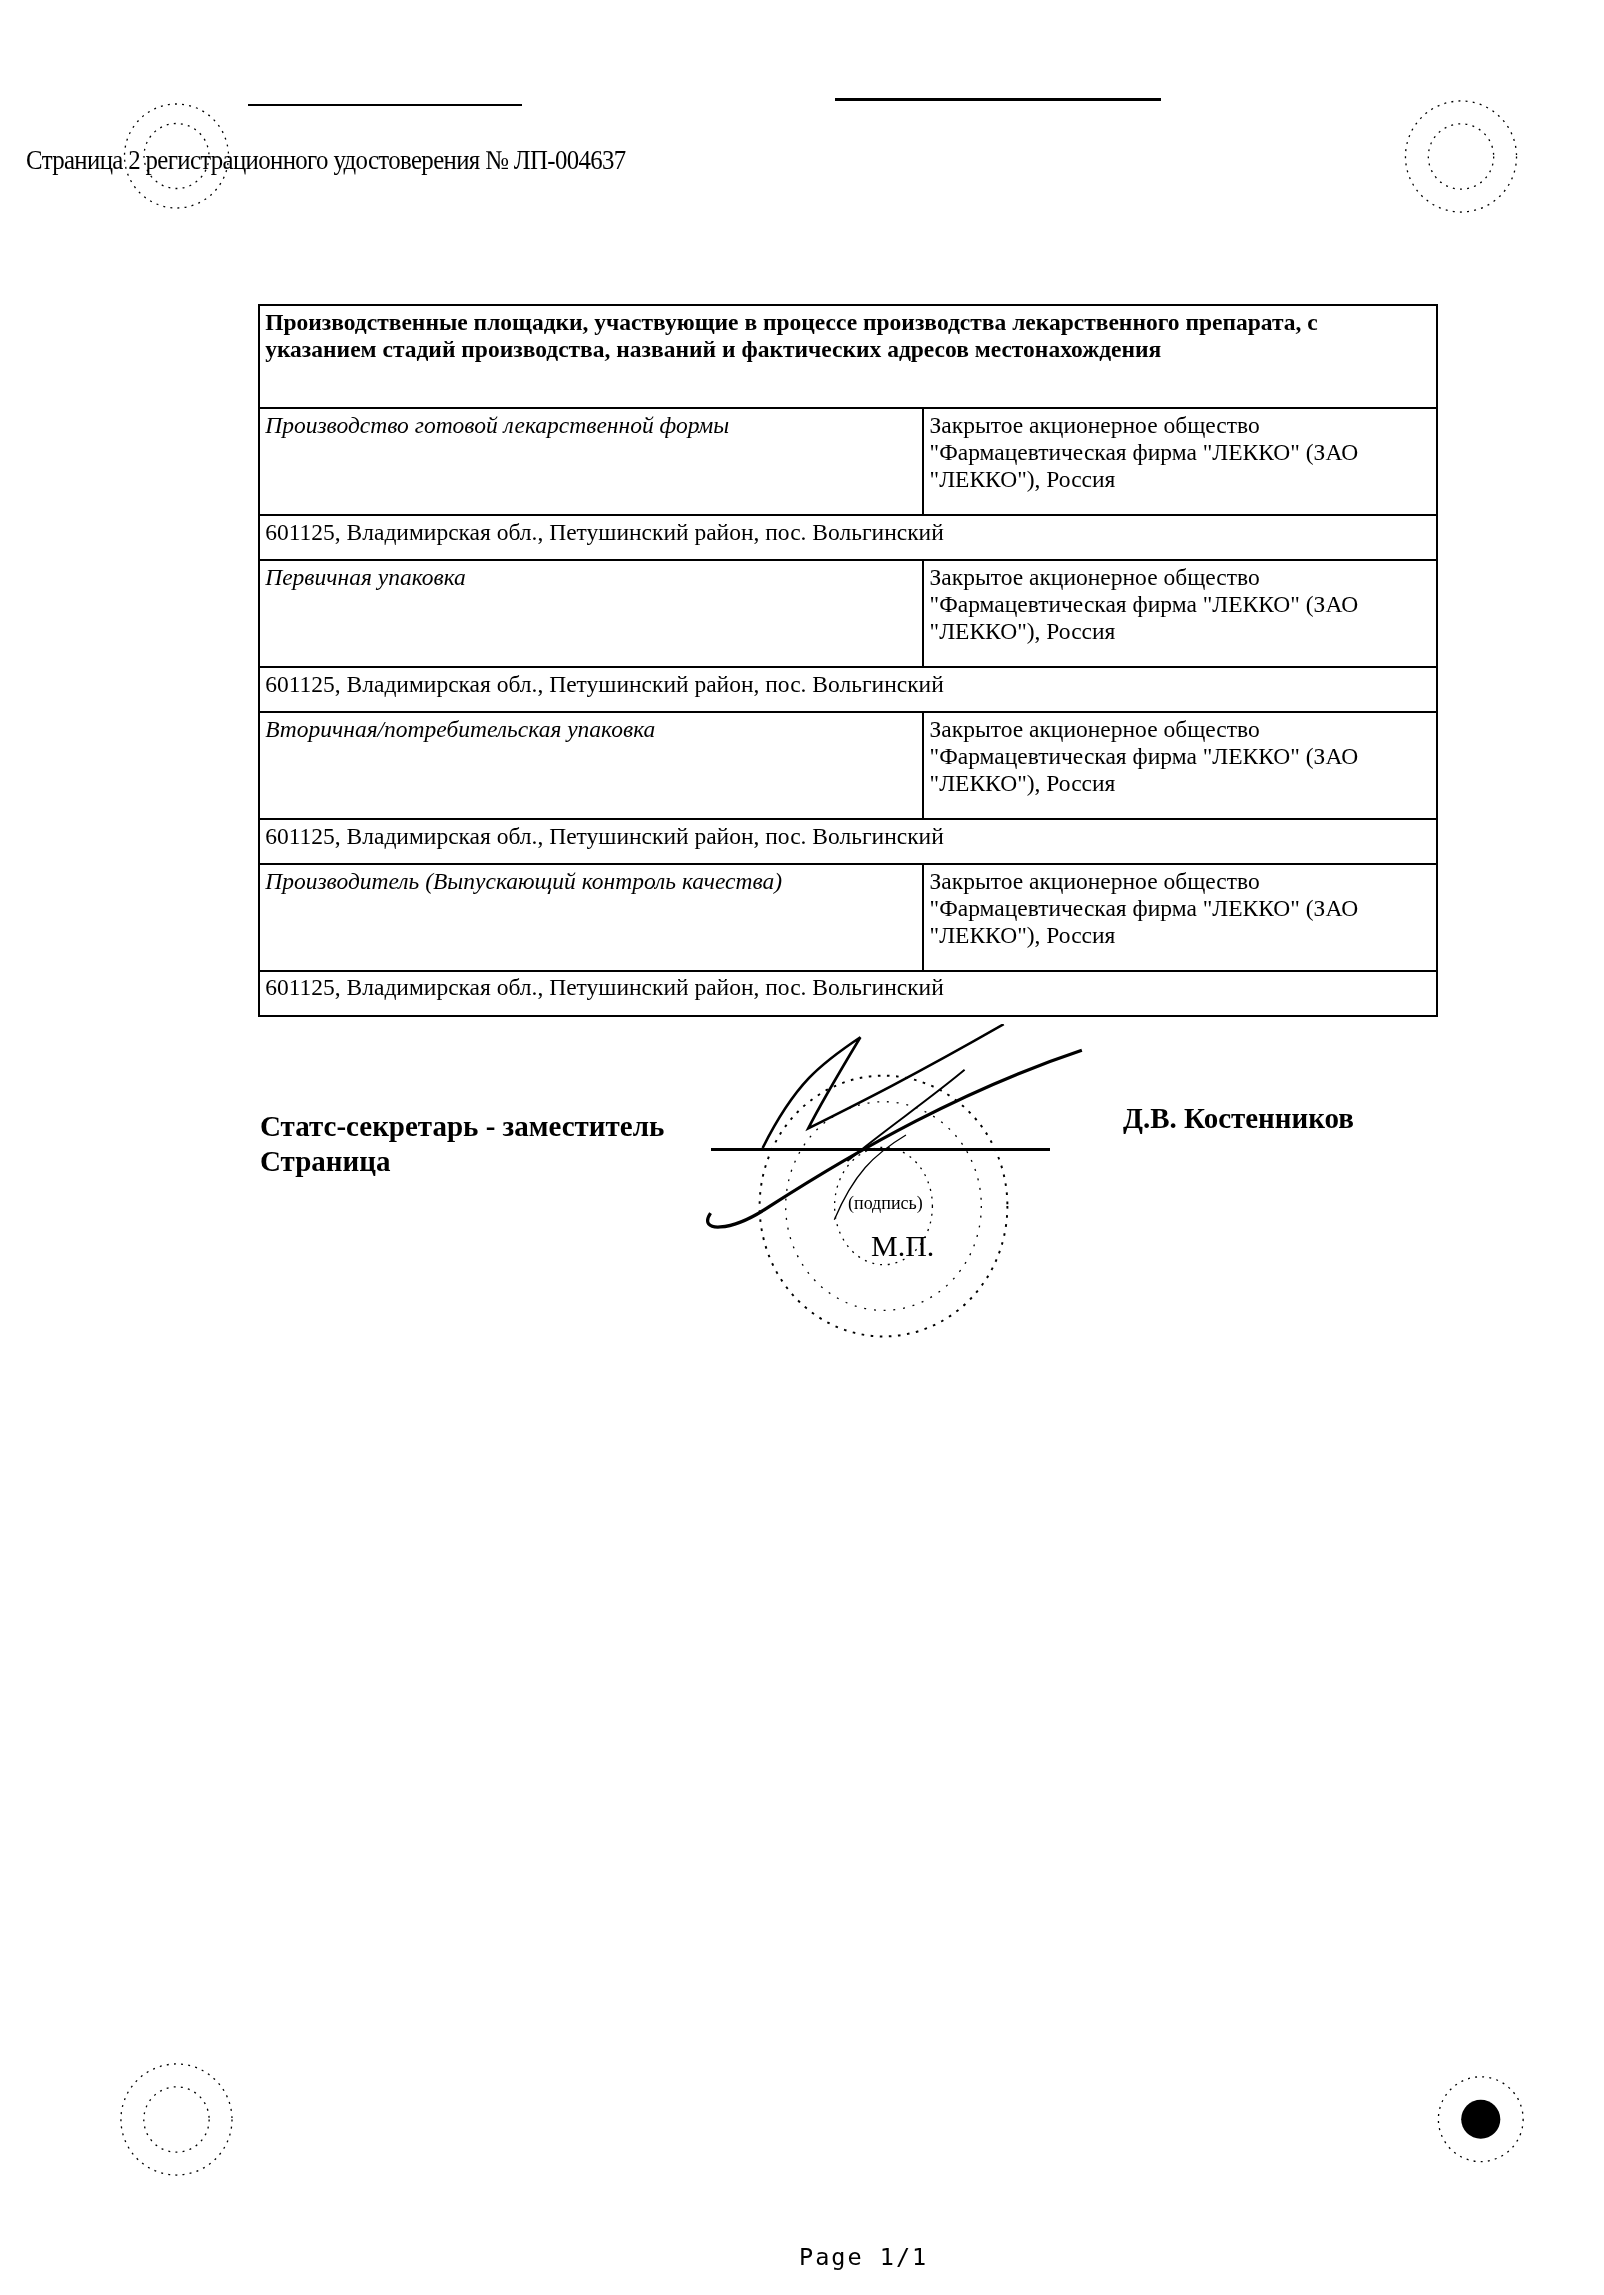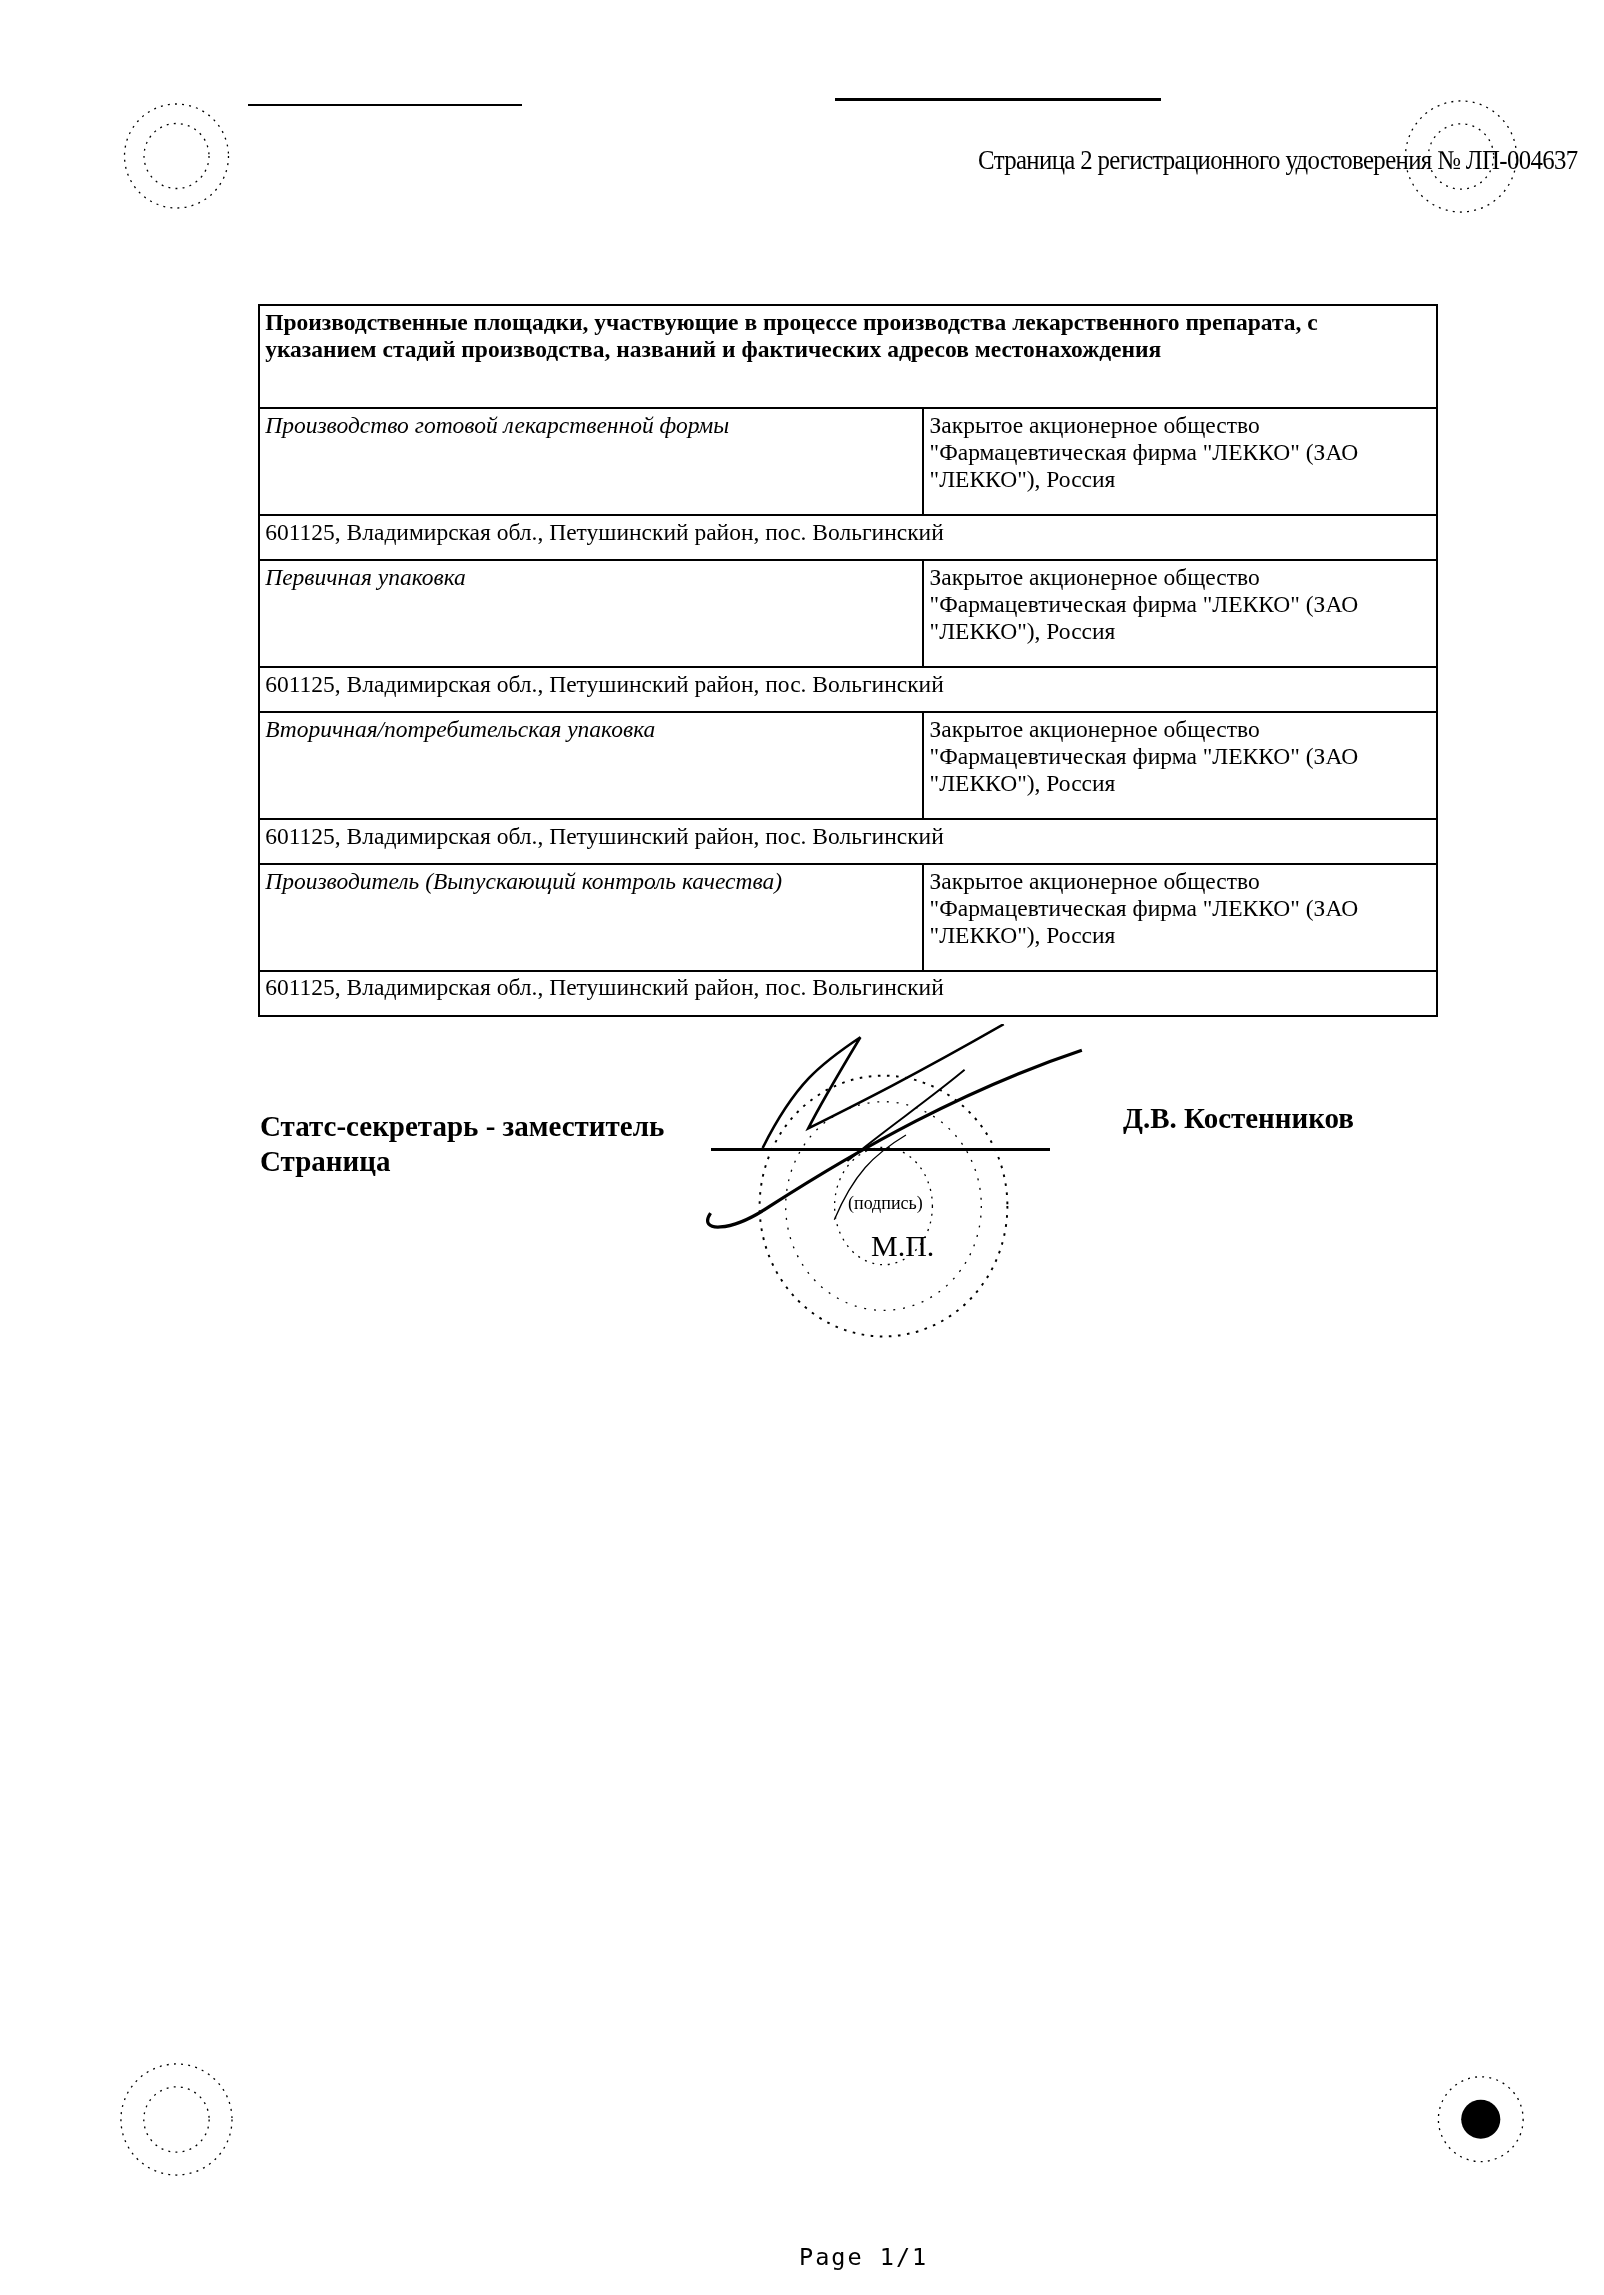--- a/index.html
+++ b/index.html
@@ -1,18 +1,18 @@
 <!DOCTYPE html>
 <html style="font-size:10.4px"><head>
 <meta charset="utf-8">
 <style>
   html,body{margin:0;padding:0;background:#fff;}
   body{width:1604px;height:2295px;position:relative;overflow:hidden;font-family:"Liberation Serif","DejaVu Serif",serif;color:#000;}
   .abs{position:absolute;}
-  .title{left:0;width:1604px;top:145px;text-align:right;font-size:27px;letter-spacing:-0.7px;}
+  .title{left:0;width:1604px;top:145px;text-align:left;font-size:27px;letter-spacing:-0.7px;}
   .title span{display:inline-block;transform:scaleX(0.92);}
   table.grid{position:absolute;left:258px;top:304px;width:1180px;border-collapse:collapse;font-size:23.5px;line-height:27px;}
   table.grid td{border:2px solid #000;vertical-align:top;padding:2.6px 5.2px 3.9px 5.2px;}
   .hdr td{font-weight:bold;height:95px;}
   .stage{font-style:italic;width:652px;height:98px;}
   .org{height:98px;margin-left:36px;}
   .addr td{height:37px;padding-top:5.2px;}
   .sig-role{left:260px;top:1109px;font-size:29px;font-weight:bold;line-height:35px;}
   .sig-name{left:1123px;top:1102px;font-size:29px;font-weight:bold;}
   .sig-line{left:711px;top:1148px;width:339px;height:3.3px;background:#000;}

